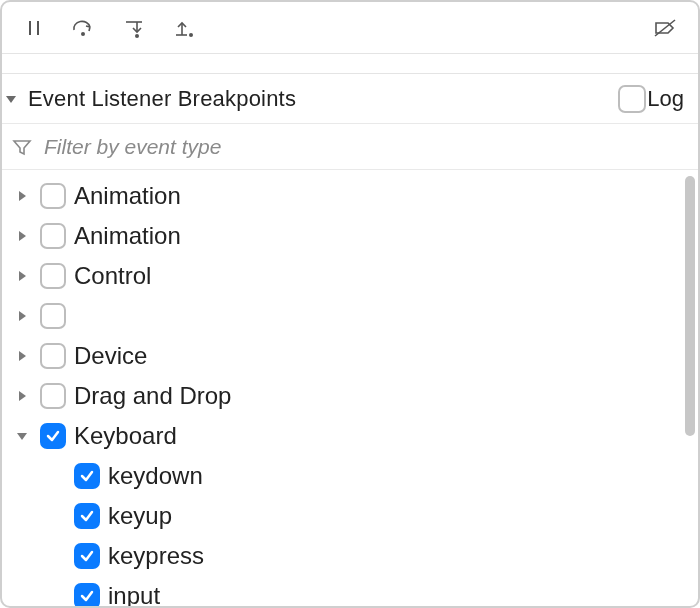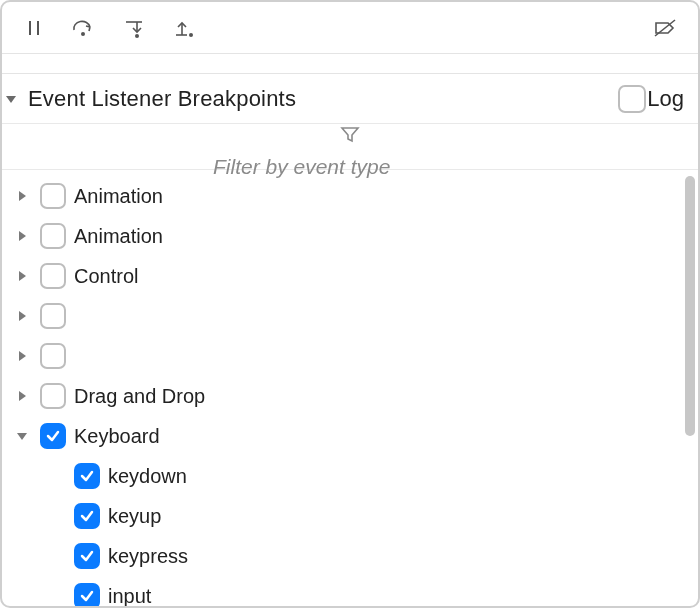--- a/index.html
+++ b/index.html
@@ -78,21 +78,20 @@
   }
   .log-label { font-size: 22px; }
 
   .filter-row {
     display: flex;
     align-items: center;
     height: 46px;
     padding: 0 10px;
     gap: 10px;
     border-bottom: 1px solid #e9e9e9;
-    flex-direction: column;
   }
   .filter-icon {
     color: #808080;
     display: inline-flex;
     align-items: center;
   }
   .filter-input {
     flex: 1;
     border: none;
     outline: none;
@@ -164,21 +163,21 @@
     border-color: #0a7bff;
   }
   .cbx.checked svg { display: block; }
   .cbx svg { display: none; }
   .cbx.large {
     width: 28px;
     height: 28px;
   }
 
   .row-label {
-    font-size: 20px;
+    font-size: 24px;
   }
 </style>
 </head>
 <body>
 
 <div class="frame">
 
   <div class="toolbar">
     <div class="tbtn">
       <svg width="20" height="20" viewBox="0 0 20 20" fill="none" stroke="#555" stroke-width="2">
@@ -296,20 +295,21 @@
 
       <div class="row">
         <span class="tri">
           <svg width="12" height="12" viewBox="0 0 12 12">
               <path d="M3 1 L10 6 L3 11 Z" fill="#7a7a7a"></path>
             </svg>
         </span>
         <span class="cbx">
           
         </span>
+        <span class="row-label">Device</span>
       </div>
 
       <div class="row">
         <span class="tri">
           <svg width="12" height="12" viewBox="0 0 12 12">
               <path d="M3 1 L10 6 L3 11 Z" fill="#7a7a7a"></path>
             </svg>
         </span>
         <span class="cbx">
           

